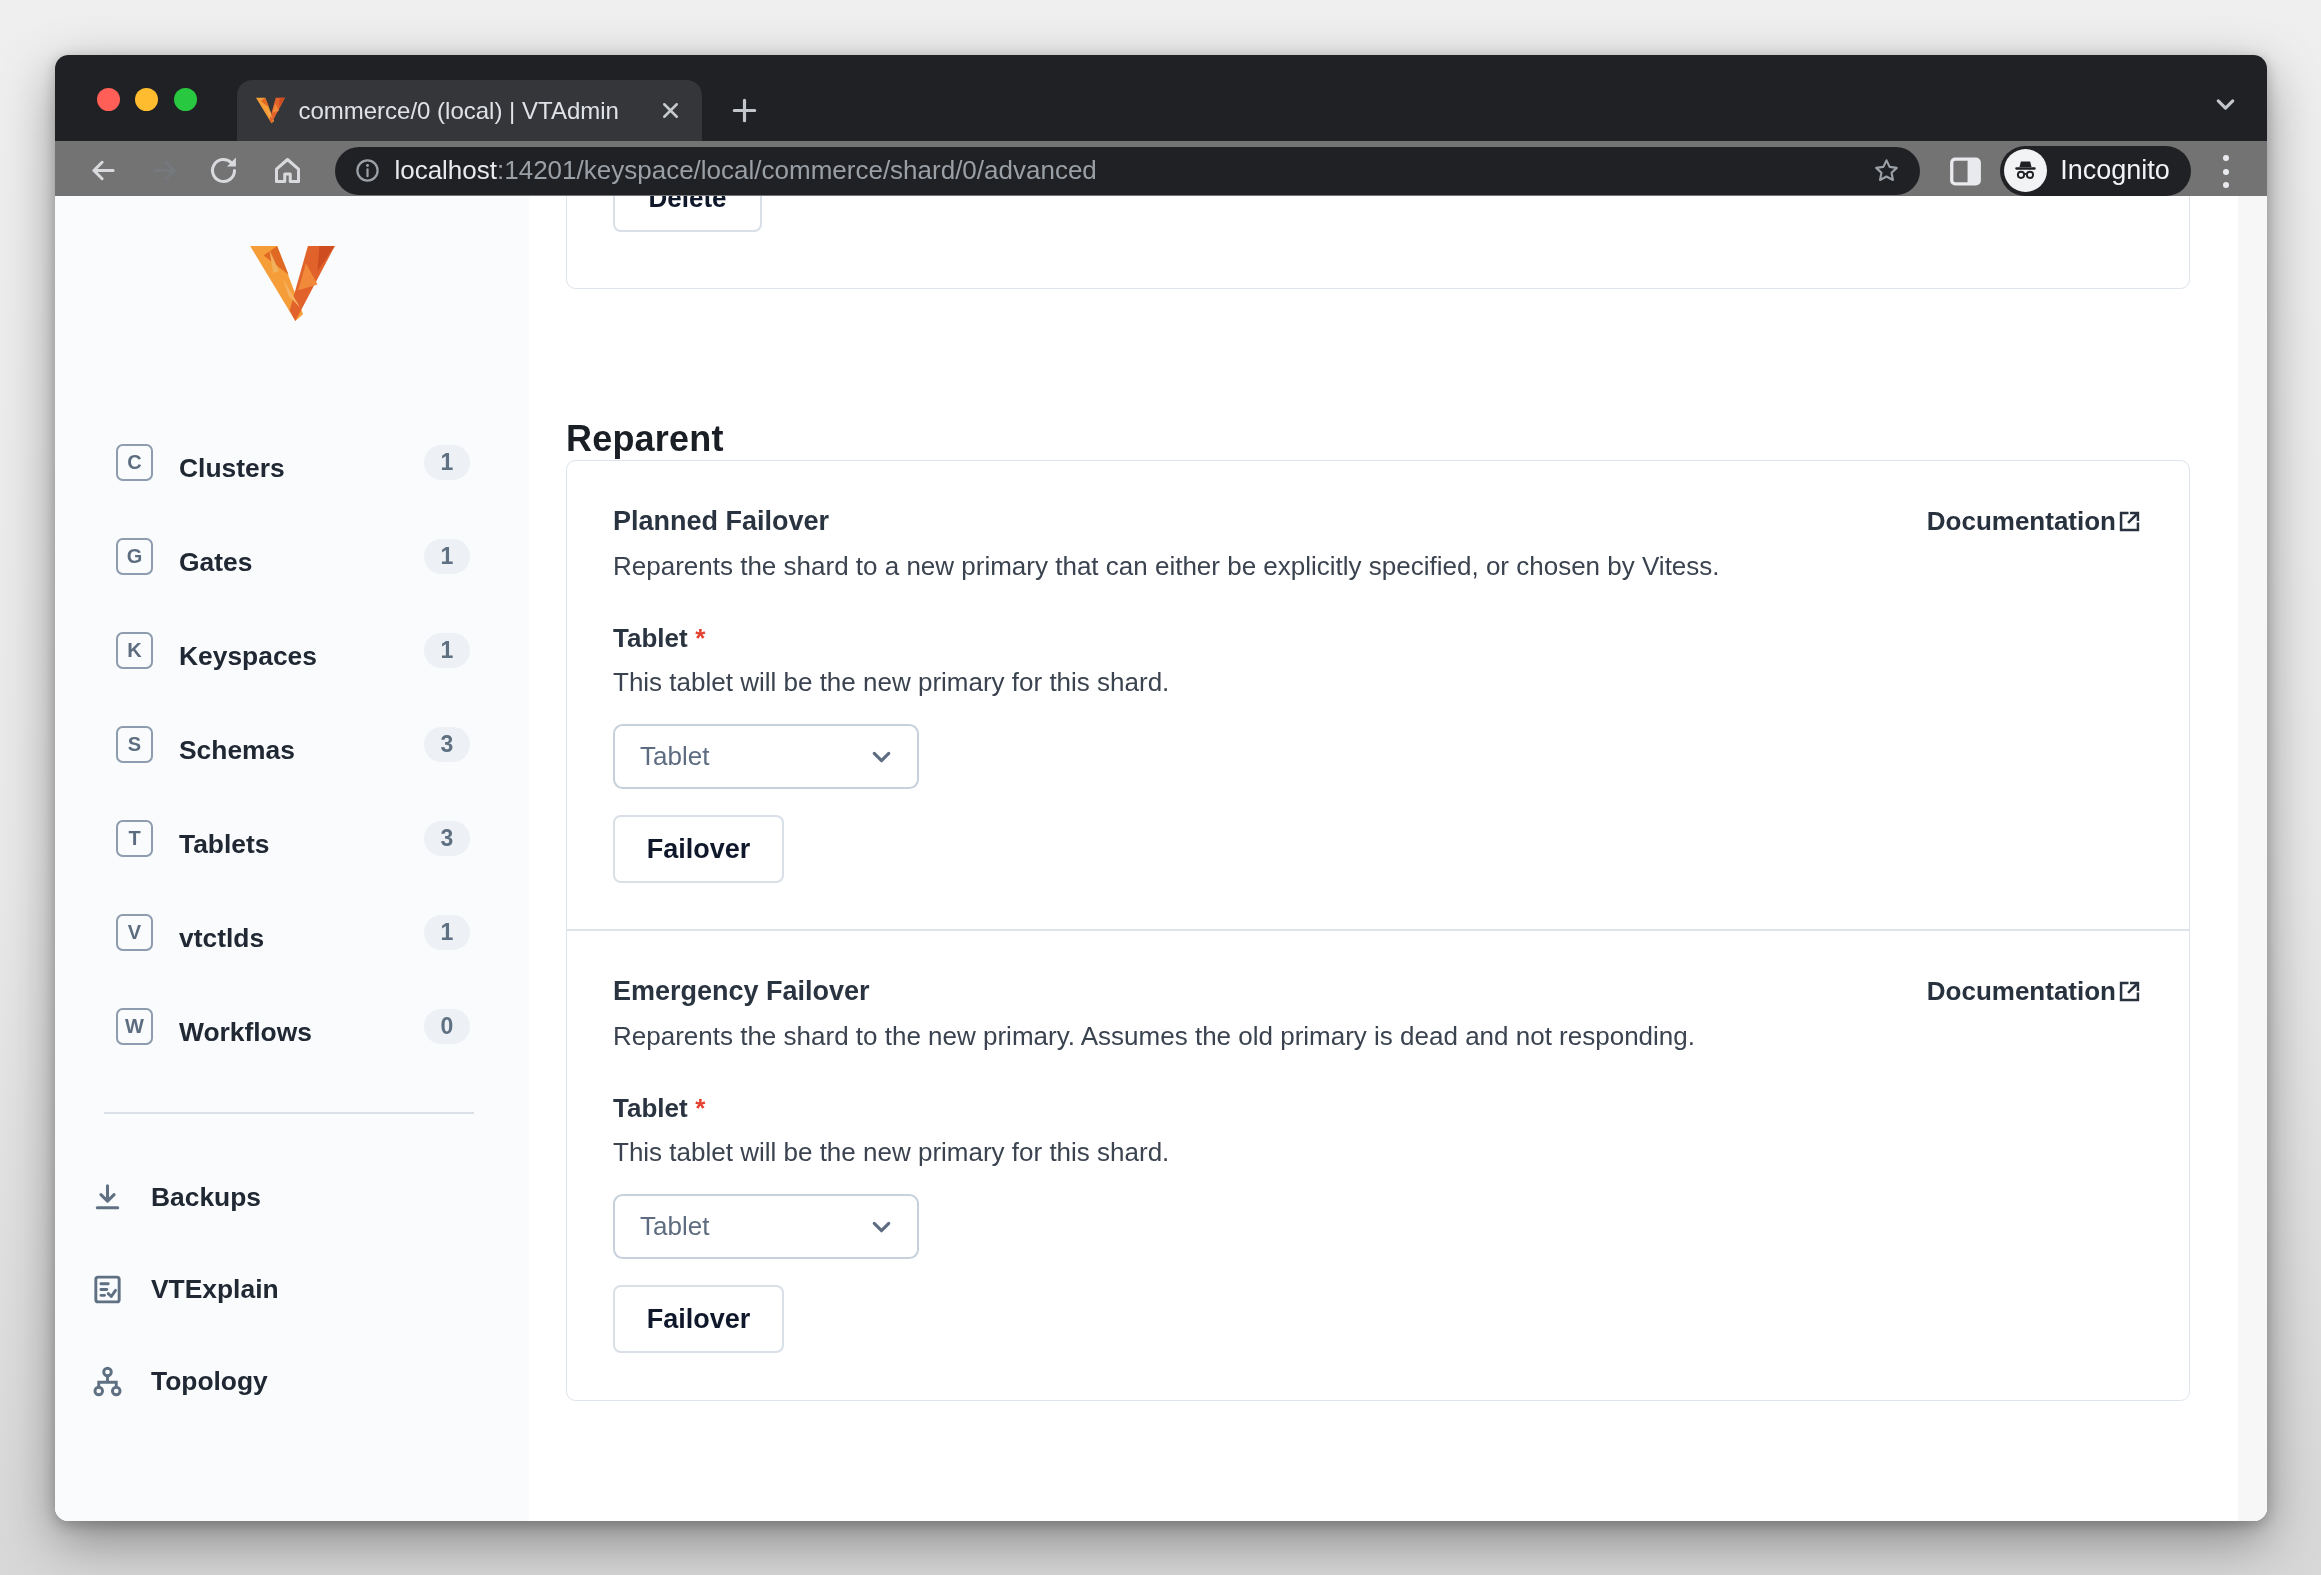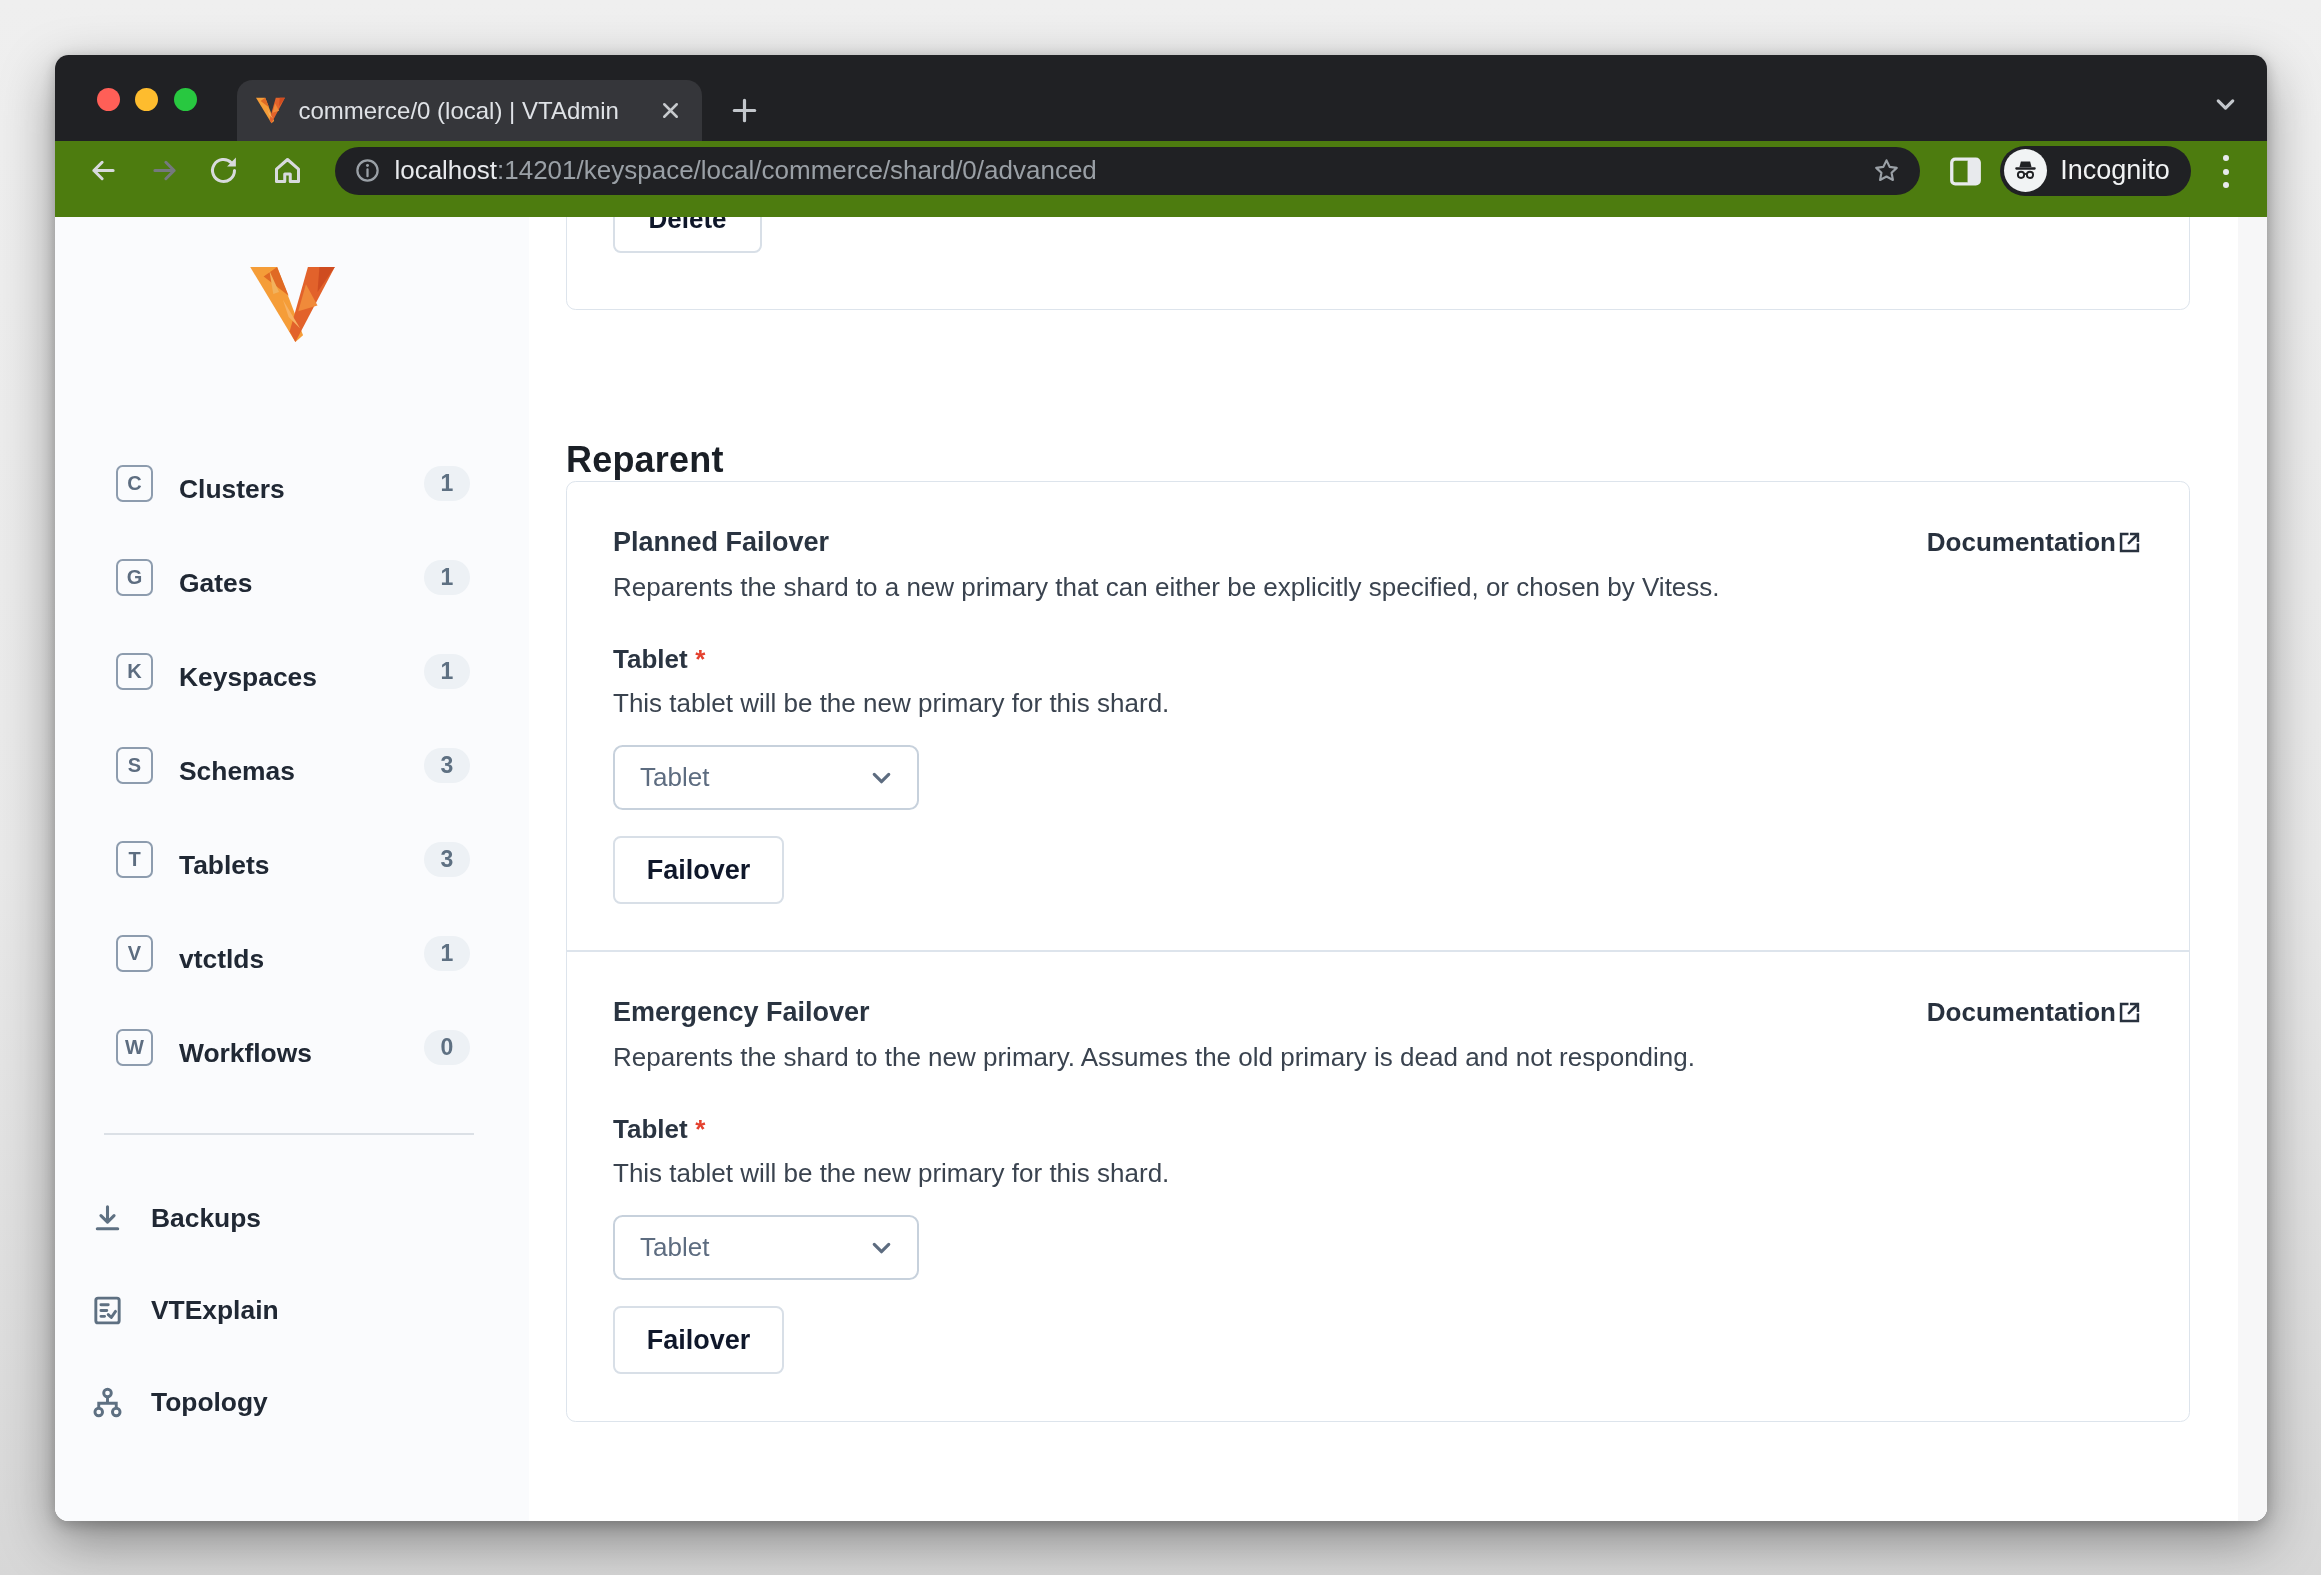--- a/index.html
+++ b/index.html
@@ -24,21 +24,21 @@
   .dot.green{background:#28c840;}
   .tab{
     position:absolute;left:182px;bottom:0;width:465px;height:61px;background:#35363a;
     border-radius:15.4px 15.4px 0 0;display:flex;align-items:center;padding:0 19px;box-sizing:border-box;
   }
   .tab-title{color:#dfe2e6;font-size:24px;flex:1;white-space:nowrap;overflow:hidden;text-overflow:ellipsis;margin:0 13.4px;}
   .icon-btn{display:flex;align-items:center;justify-content:center;}
   .newtab{position:absolute;left:672px;top:38px;color:#c3c7cc;}
   .tabs-chevron{position:absolute;right:27px;top:35px;color:#c3c7cc;}
   
-  .toolbar{height:76px;background:#4d7c0f;position:relative;flex:0 0 auto;}
+  .toolbar{height:55px;background:#737373;position:relative;flex:0 0 auto;}
   .navicon{position:absolute;top:13.4px;color:#d8dadd;}
   .navicon.dim{color:#75797e;}
   .urlbar{
     position:absolute;left:280px;top:5.8px;width:1585px;height:48px;border-radius:24px;background:#202124;
     display:flex;align-items:center;padding:0 19px;box-sizing:border-box;
   }
   .url-text{font-size:26px;margin-left:13.4px;white-space:nowrap;overflow:hidden;}
   .url-host{color:#e8eaed;}
   .url-path{color:#9aa0a6;}
   .star{margin-left:auto;color:#9aa0a6;}

